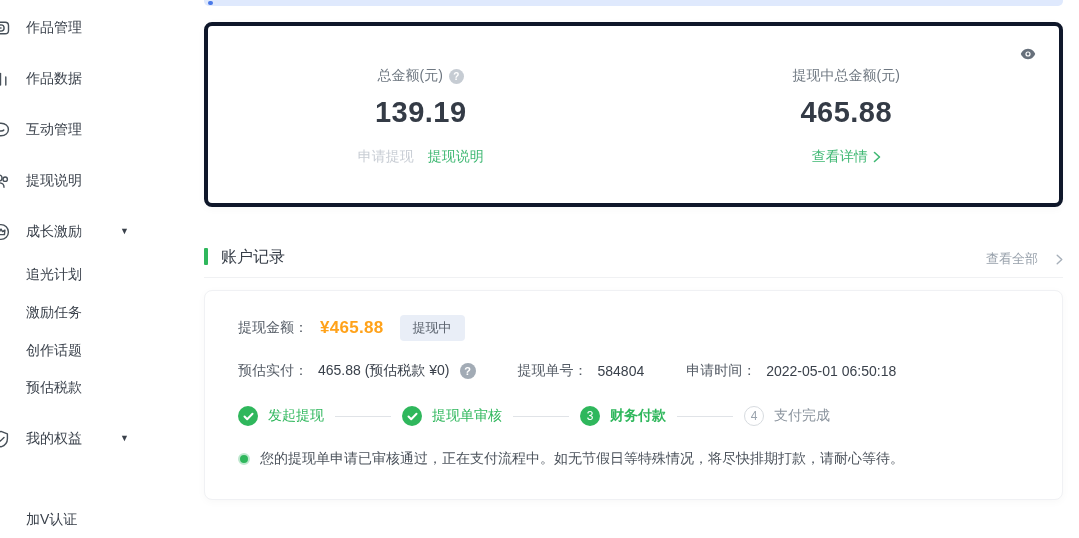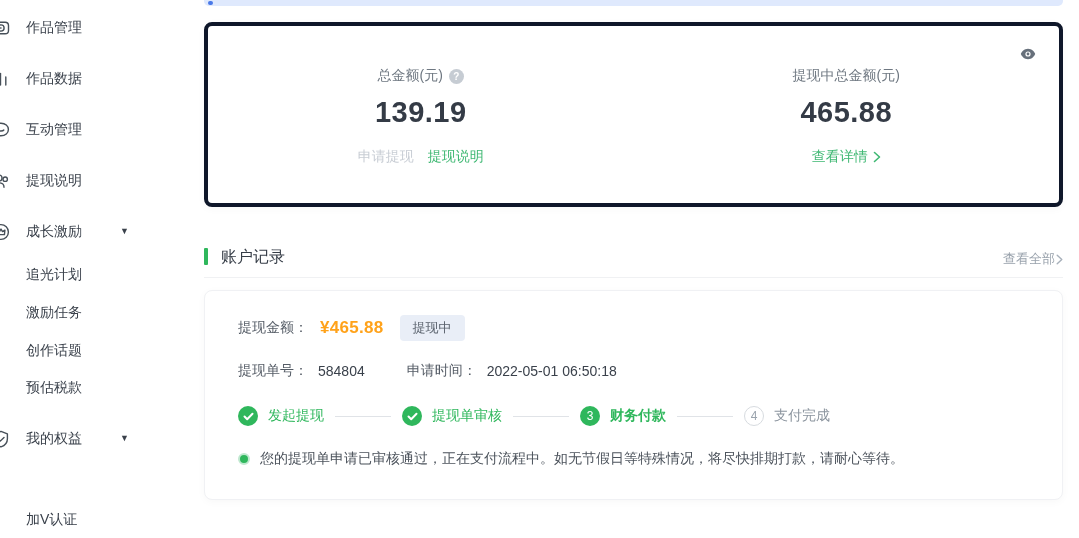--- a/index.html
+++ b/index.html
@@ -34,21 +34,21 @@
   .help-circle{width:15px;height:15px;border-radius:50%;background:#c6ccd3;color:#fff;
     font-size:10px;font-weight:bold;display:inline-flex;align-items:center;justify-content:center;cursor:pointer;}
   .help-circle::after{content:"?";}
   .help-circle.dark{background:#a2abb5;width:16px;height:16px;font-size:11px;}
   .eye-btn{position:absolute;right:23px;top:22px;cursor:pointer;line-height:0;}
 
   .section-header{position:absolute;left:204px;top:246px;width:859px;height:22px;}
   .section-bar{position:absolute;left:0;top:2px;width:4px;height:17px;background:#2fb75c;border-radius:1px;}
   .section-title{position:absolute;left:17px;top:1px;font-size:16px;color:#363d47;}
   .view-all{position:absolute;right:0;top:4px;font-size:13px;color:#99a2ac;
-    display:flex;align-items:center;gap:1px;cursor:pointer;}
+    display:flex;align-items:center;gap:18px;cursor:pointer;}
   .divider{position:absolute;left:204px;top:277px;width:859px;height:1px;background:#f0f1f3;}
 
   .record-card{position:absolute;left:204px;top:290px;width:859px;height:210px;
     background:#fff;border:1px solid #f0f1f4;border-radius:8px;
     box-shadow:0 2px 8px rgba(0,0,0,0.03);box-sizing:border-box;padding:24px 33px;}
   .record-row1{display:flex;align-items:center;margin-top:0;}
   .record-label{font-size:14px;color:#555c66;}
   .record-amount{font-size:17px;font-weight:bold;color:#ffa21a;margin-left:12px;letter-spacing:0.3px;}
   .status-chip{margin-left:16px;background:#e9eef7;color:#59616c;font-size:13px;
     padding:4px 13px;border-radius:4px;}
@@ -176,20 +176,25 @@
 <div class="divider"></div>
 
 <div class="record-card">
   <div class="record-row1">
     <span class="record-label">提现金额：</span>
     <span class="record-amount">¥465.88</span>
     <span class="status-chip">提现中</span>
   </div>
   <div class="record-row2">
     <span class="group">
+      <span class="record-label">预估实付：</span>
+      <span class="record-value">465.88 (预估税款 ¥0)</span>
+      <span class="help-circle dark"></span>
+    </span>
+    <span class="group">
       <span class="record-label">提现单号：</span>
       <span class="record-value">584804</span>
     </span>
     <span class="group">
       <span class="record-label">申请时间：</span>
       <span class="record-value">2022-05-01 06:50:18</span>
     </span>
   </div>
   <div class="steps">
       <span class="step done">

